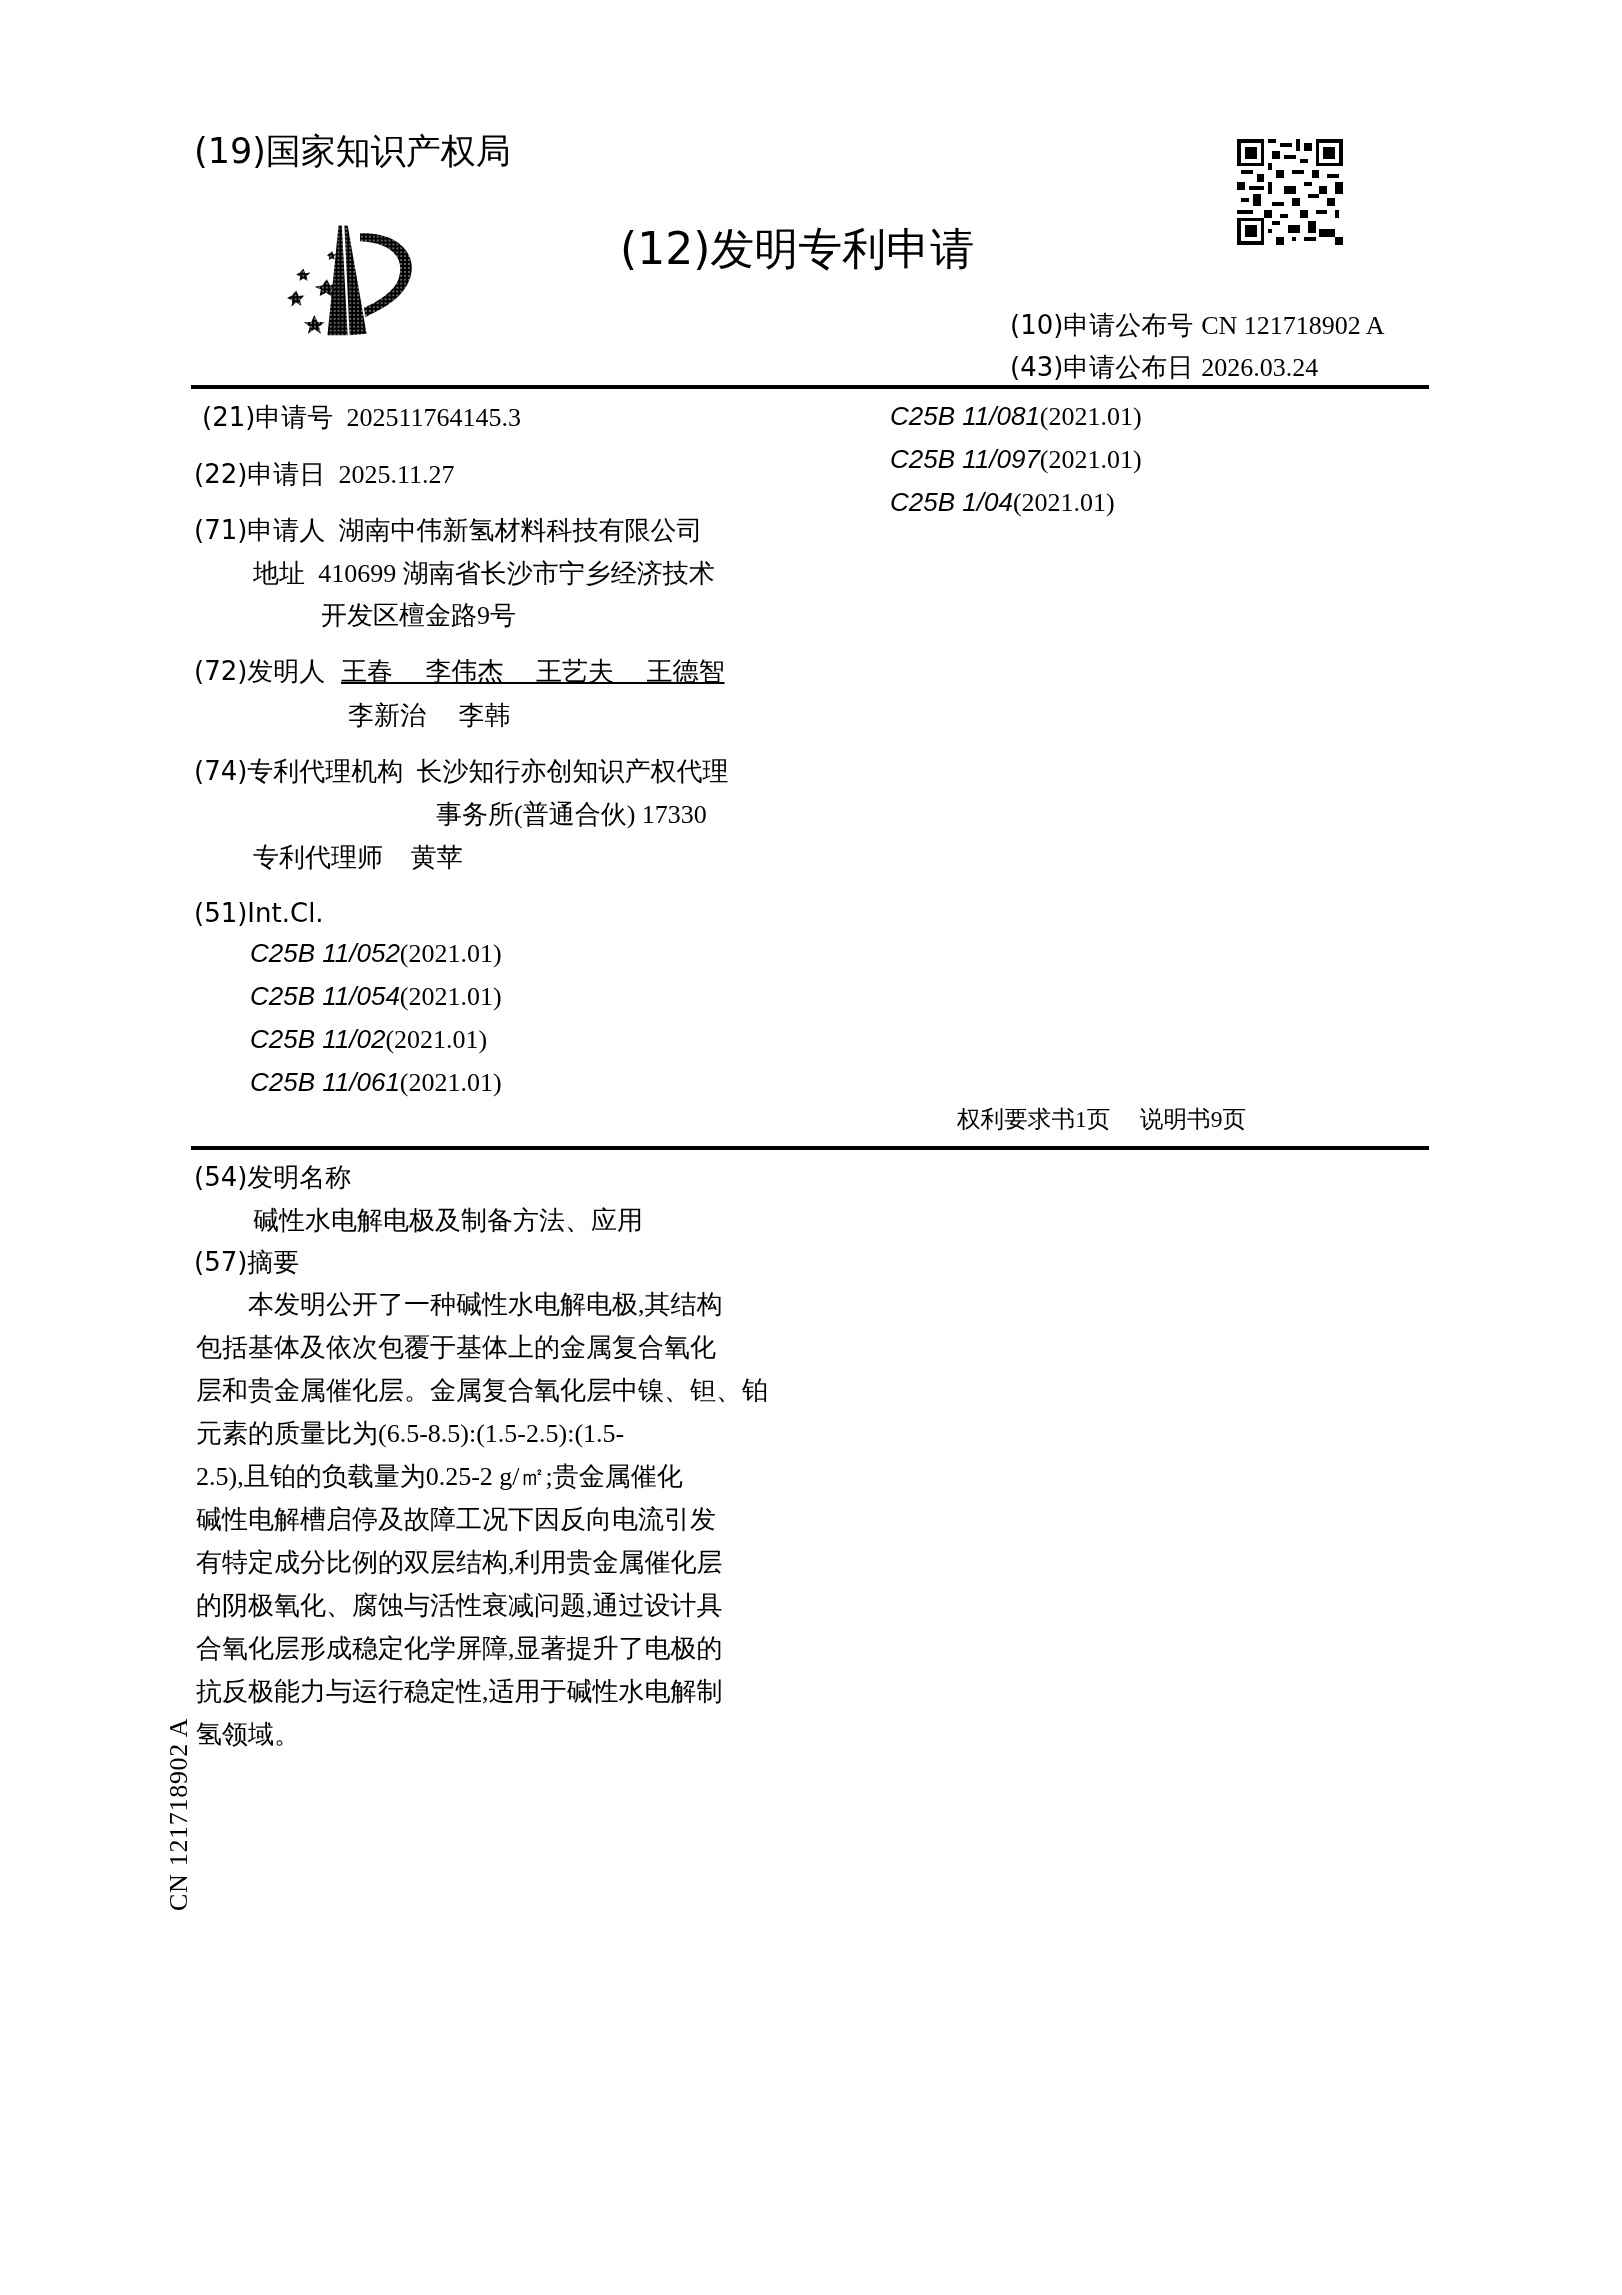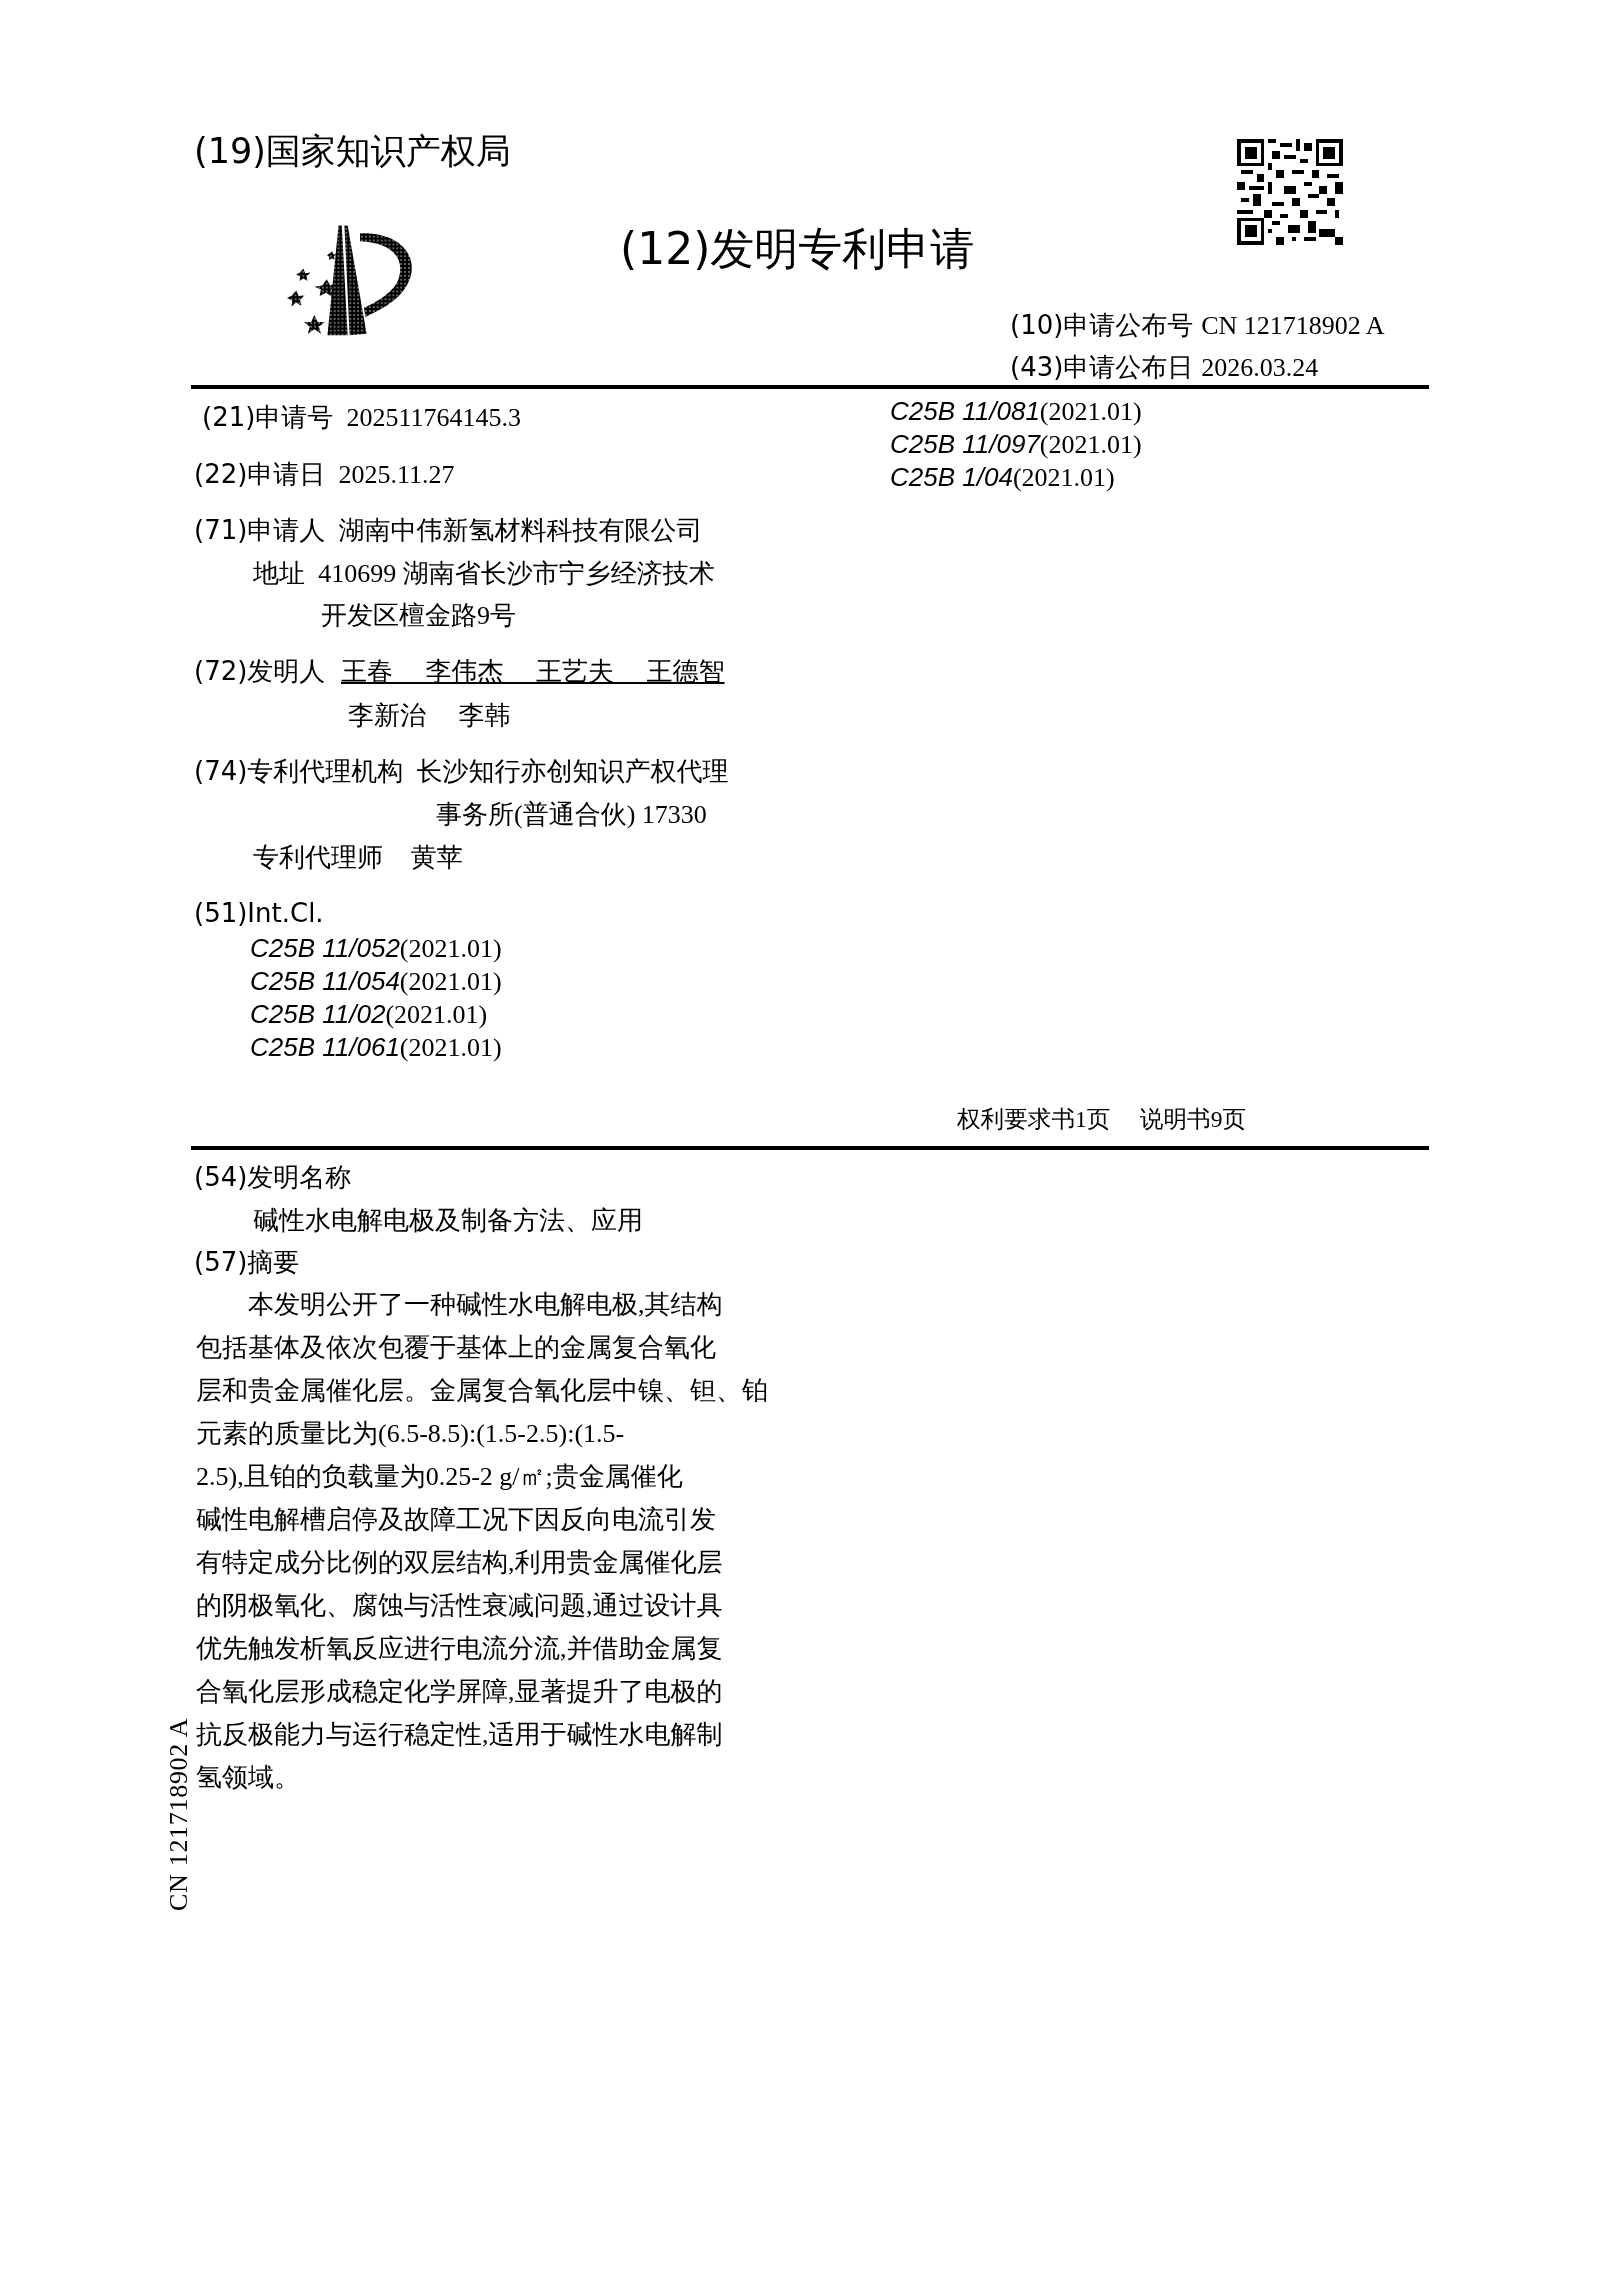--- a/index.html
+++ b/index.html
@@ -3,21 +3,21 @@
 <meta charset="utf-8">
 <style>
   html, body { margin: 0; padding: 0; background: #ffffff; }
   body { width: 1623px; height: 2295px; position: relative; overflow: hidden; color: #000; }
   .abs { position: absolute; white-space: nowrap; }
   .serif { font-family: "Liberation Serif", "DejaVu Serif", serif; }
   .code-italic { font-family: "Liberation Sans", "DejaVu Sans", sans-serif; font-style: italic; }
   .rule { position: absolute; background: #000; height: 3.9px; }
   .lbl { font-family: "DejaVu Sans", "Liberation Sans", sans-serif; font-size: 26px; }
   .val { font-family: "Liberation Serif", "DejaVu Serif", serif; font-size: 26px; }
-  .ipc { font-size: 26px; line-height: 32px; }
+  .ipc { font-size: 26px; line-height: 42px; }
   .abstract { font-family: "Liberation Serif", "DejaVu Serif", serif; font-size: 26px; line-height: 43px; }
   .abstract div { white-space: nowrap; }
   .side-code {
     position: absolute; left: 164px; top: 1911px;
     transform-origin: 0 0; transform: rotate(-90deg);
     font-family: "Liberation Serif", "DejaVu Serif", serif; font-size: 26px; white-space: nowrap; letter-spacing: 0.7px;
   }
 </style>
 </head>
 <body>
@@ -173,20 +173,19 @@
 <div class="abs lbl" style="left:194px; top:1245px;">(57)摘要</div>
 <div class="abs abstract" style="left:196px; top:1283px;">
   <div>　　本发明公开了一种碱性水电解电极,其结构</div>
   <div>包括基体及依次包覆于基体上的金属复合氧化</div>
   <div>层和贵金属催化层。金属复合氧化层中镍、钽、铂</div>
   <div>元素的质量比为(6.5-8.5):(1.5-2.5):(1.5-</div>
   <div>2.5),且铂的负载量为0.25-2 g/㎡;贵金属催化</div>
   <div>碱性电解槽启停及故障工况下因反向电流引发</div>
   <div>有特定成分比例的双层结构,利用贵金属催化层</div>
   <div>的阴极氧化、腐蚀与活性衰减问题,通过设计具</div>
-  <div>优先触发析氧反应进行电流分流,并借助金属复</div>
   <div>合氧化层形成稳定化学屏障,显著提升了电极的</div>
   <div>抗反极能力与运行稳定性,适用于碱性水电解制</div>
   <div>氢领域。</div>
 </div>
 
 <div class="side-code">CN 121718902 A</div>
 
 
 </body></html>

